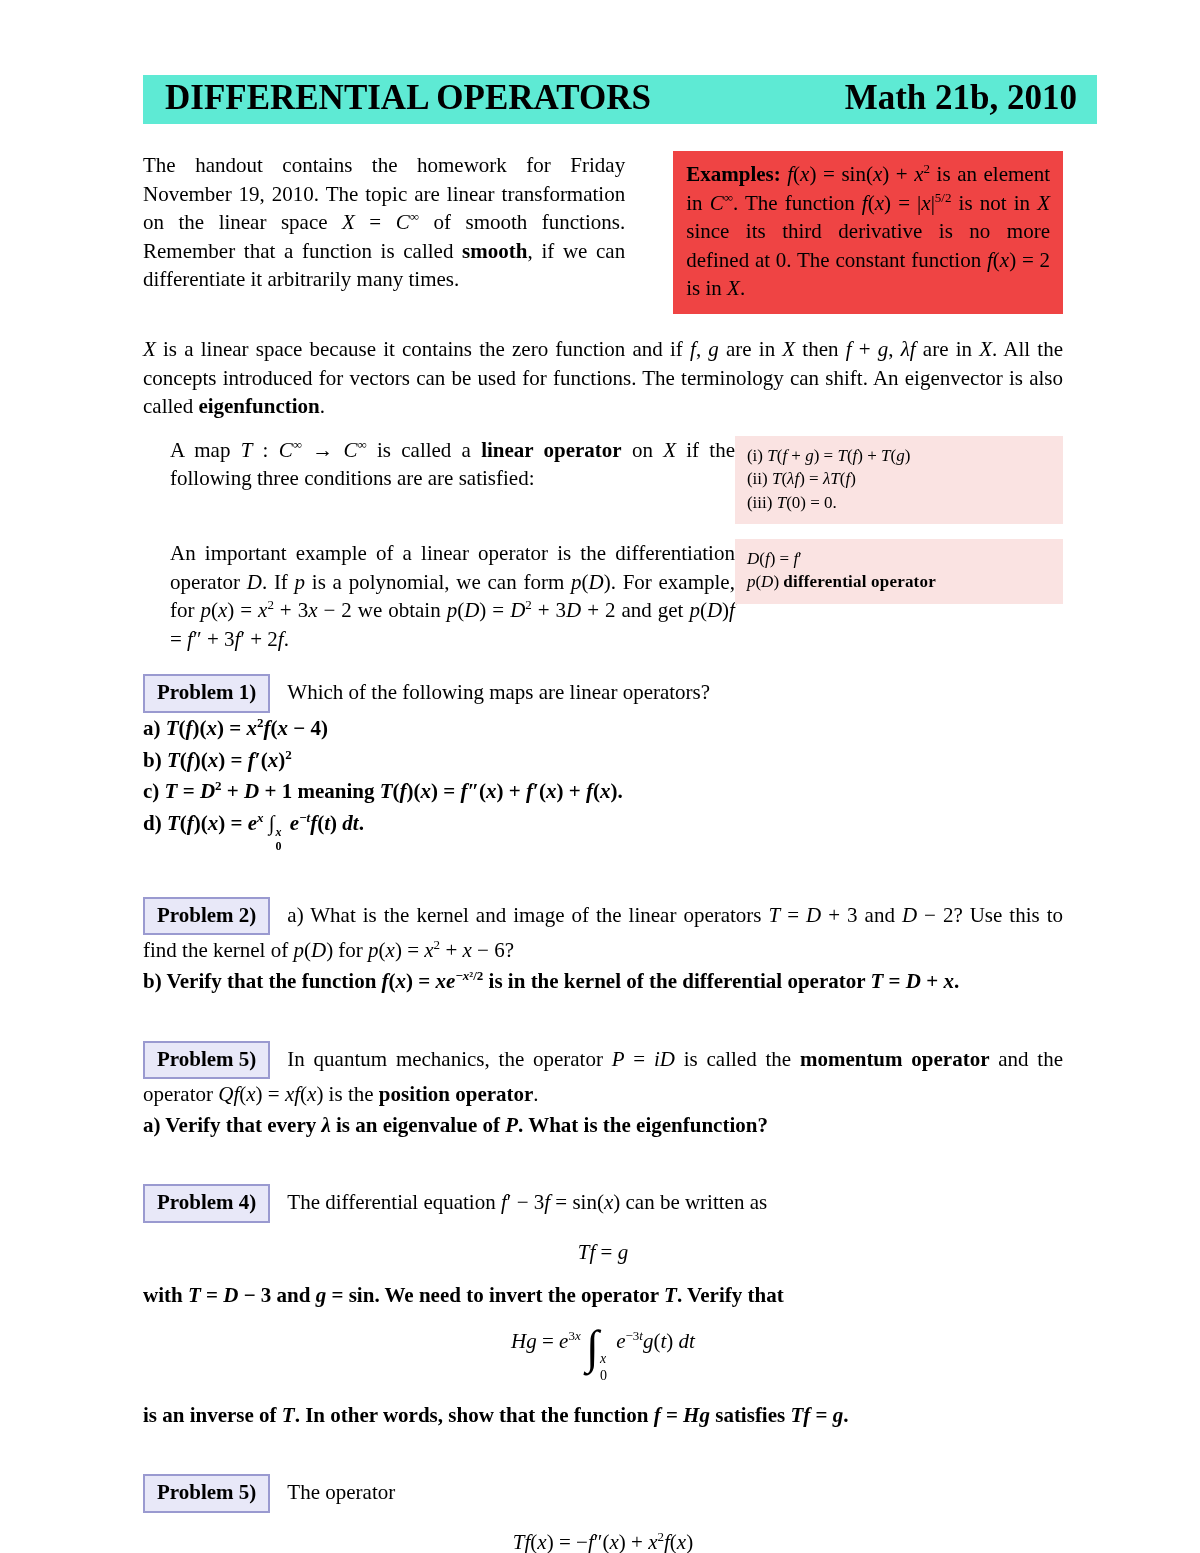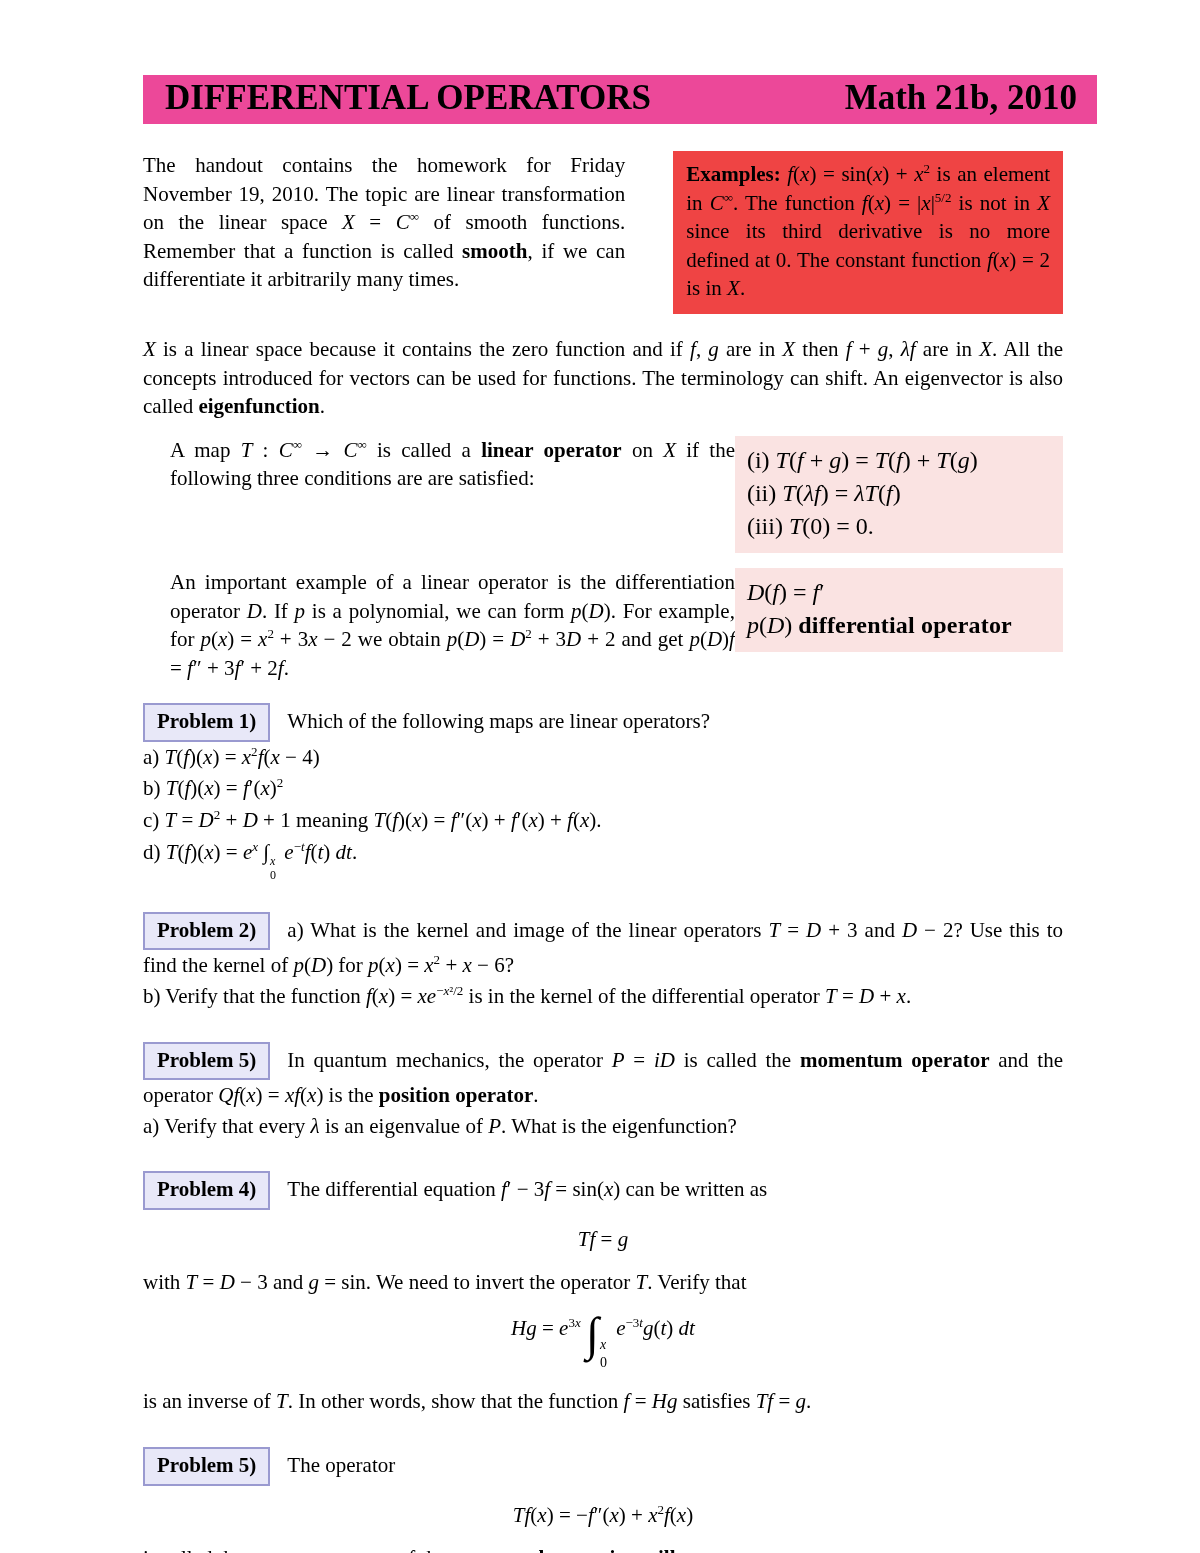--- a/index.html
+++ b/index.html
@@ -5,21 +5,21 @@
   html,body{margin:0;padding:0;}
   body{
     width:1200px;min-height:1553px;background:#ffffff;color:#000;
     font-family:"Liberation Serif", serif;
     -webkit-font-smoothing:antialiased;
   }
   .sheet{padding-top:75px;padding-left:143px;}
   
   .titlebar{
     width:954px;box-sizing:border-box;
-    background:#ec4899;
+    background:#5eead4;
     display:flex;justify-content:space-between;align-items:baseline;
     padding:3px 20px 6px 22px;
   }
   .titlebar .title,.titlebar .course{font-weight:bold;font-size:35px;line-height:1.15;}
   
   p{margin:0;}
   .bodytext{font-size:21px;line-height:1.36;text-align:justify;}
   sup{font-size:62%;line-height:0;}
   sub{font-size:62%;line-height:0;}
   
@@ -30,32 +30,32 @@
   .examples-box{
     width:407px;box-sizing:border-box;background:#ef4444;
     padding:9px 13px 11px 13px;
   }
   .full-para{margin-top:21px;}
   
   .op-row{margin-top:15px;margin-left:27px;}
   .op-left{width:615px;}
   .pink-box{
     width:355px;box-sizing:border-box;background:#fae3e2;
-    padding:8px 12px 10px 12px;font-size:24px;line-height:1.38;
+    padding:8px 12px 10px 12px;font-size:17px;line-height:1.38;
   }
   .pink-box .boxline b{letter-spacing:0.2px;}
   
-  .problem{margin-top:29px;}
+  .problem{margin-top:43px;}
   .problem.first{margin-top:21px;}
   .phead{font-size:21px;line-height:1.45;text-align:justify;}
   .plabel{
     display:inline-block;background:#e8e8f8;border:2px solid #9a9ad0;
     font-weight:bold;font-size:21px;padding:1px 12px 3px 12px;margin-right:17px;
   }
-  .pline{font-size:21px;line-height:1.52;text-align:justify;}
+  .pline{font-size:21px;line-height:1.52;text-align:justify;font-weight:bold;}
   .eq{font-size:21px;text-align:center;margin:17px 0 15px 0;}
   
   .bigint{font-size:225%;line-height:0;display:inline-block;vertical-align:-0.32em;font-style:normal;}
   .blim{display:inline-flex;flex-direction:column;vertical-align:-1.05em;font-size:14px;line-height:1.25;text-align:left;margin:0 4px 0 1px;}
   .blim sup,.blim sub,.ilim sup,.ilim sub{font-size:inherit;line-height:inherit;vertical-align:baseline;position:static;}
   .ilim{display:inline-flex;flex-direction:column;vertical-align:-0.5em;font-size:12px;line-height:1.15;text-align:left;margin:0 3px 0 1px;}
 </style>
 </head>
 <body>
 

